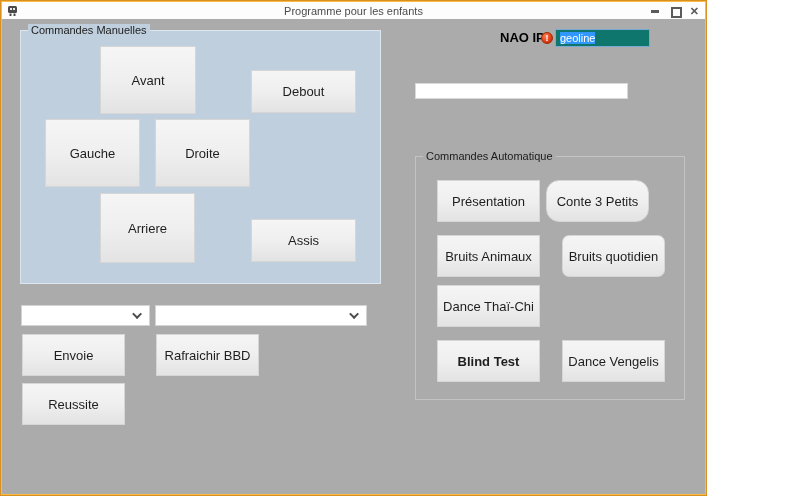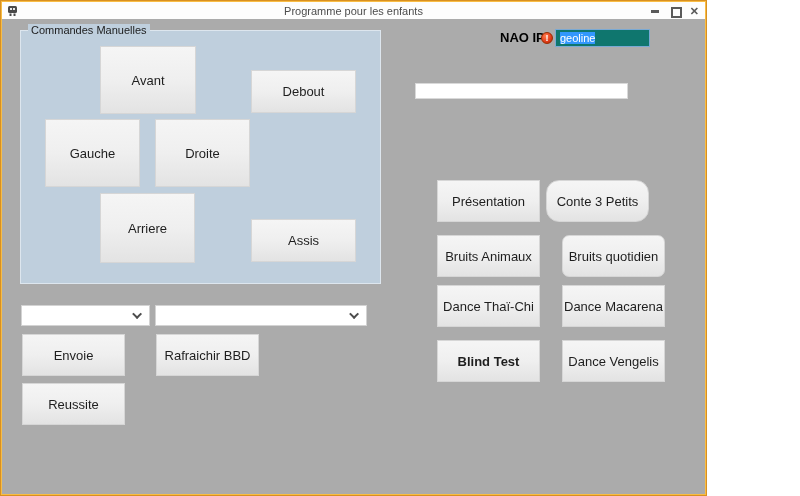--- a/index.html
+++ b/index.html
@@ -166,26 +166,28 @@
   <div class="groupbox gb-manual">
     <span class="gb-label">Commandes Manuelles</span>
   </div>
   <button class="btn b-avant">Avant</button>
   <button class="btn b-debout">Debout</button>
   <button class="btn b-droite">Droite</button>
   <button class="btn b-gauche">Gauche</button>
   <button class="btn b-arriere">Arriere</button>
   <button class="btn b-assis">Assis</button>
 
+  <div class="groupbox gb-auto">
+    <span class="gb-label">Commandes Automatique</span>
+  </div>
   <button class="btn b-a0">Présentation</button>
   <button class="btn b-a1">Conte 3 Petits</button>
   <button class="btn b-a2">Bruits Animaux</button>
   <button class="btn b-a3">Bruits quotidien</button>
   <button class="btn b-a4">Dance Thaï-Chi</button>
-  <button class="btn b-a5">Dance Macarena</button>
   <button class="btn b-a6">Blind Test</button>
   <button class="btn b-a7">Dance Vengelis</button>
 
   <div class="combo combo1">
     <span class="combo-value"></span>
     <span class="chevron"></span>
   </div>
   <div class="combo combo2">
     <span class="combo-value"></span>
     <span class="chevron"></span>

